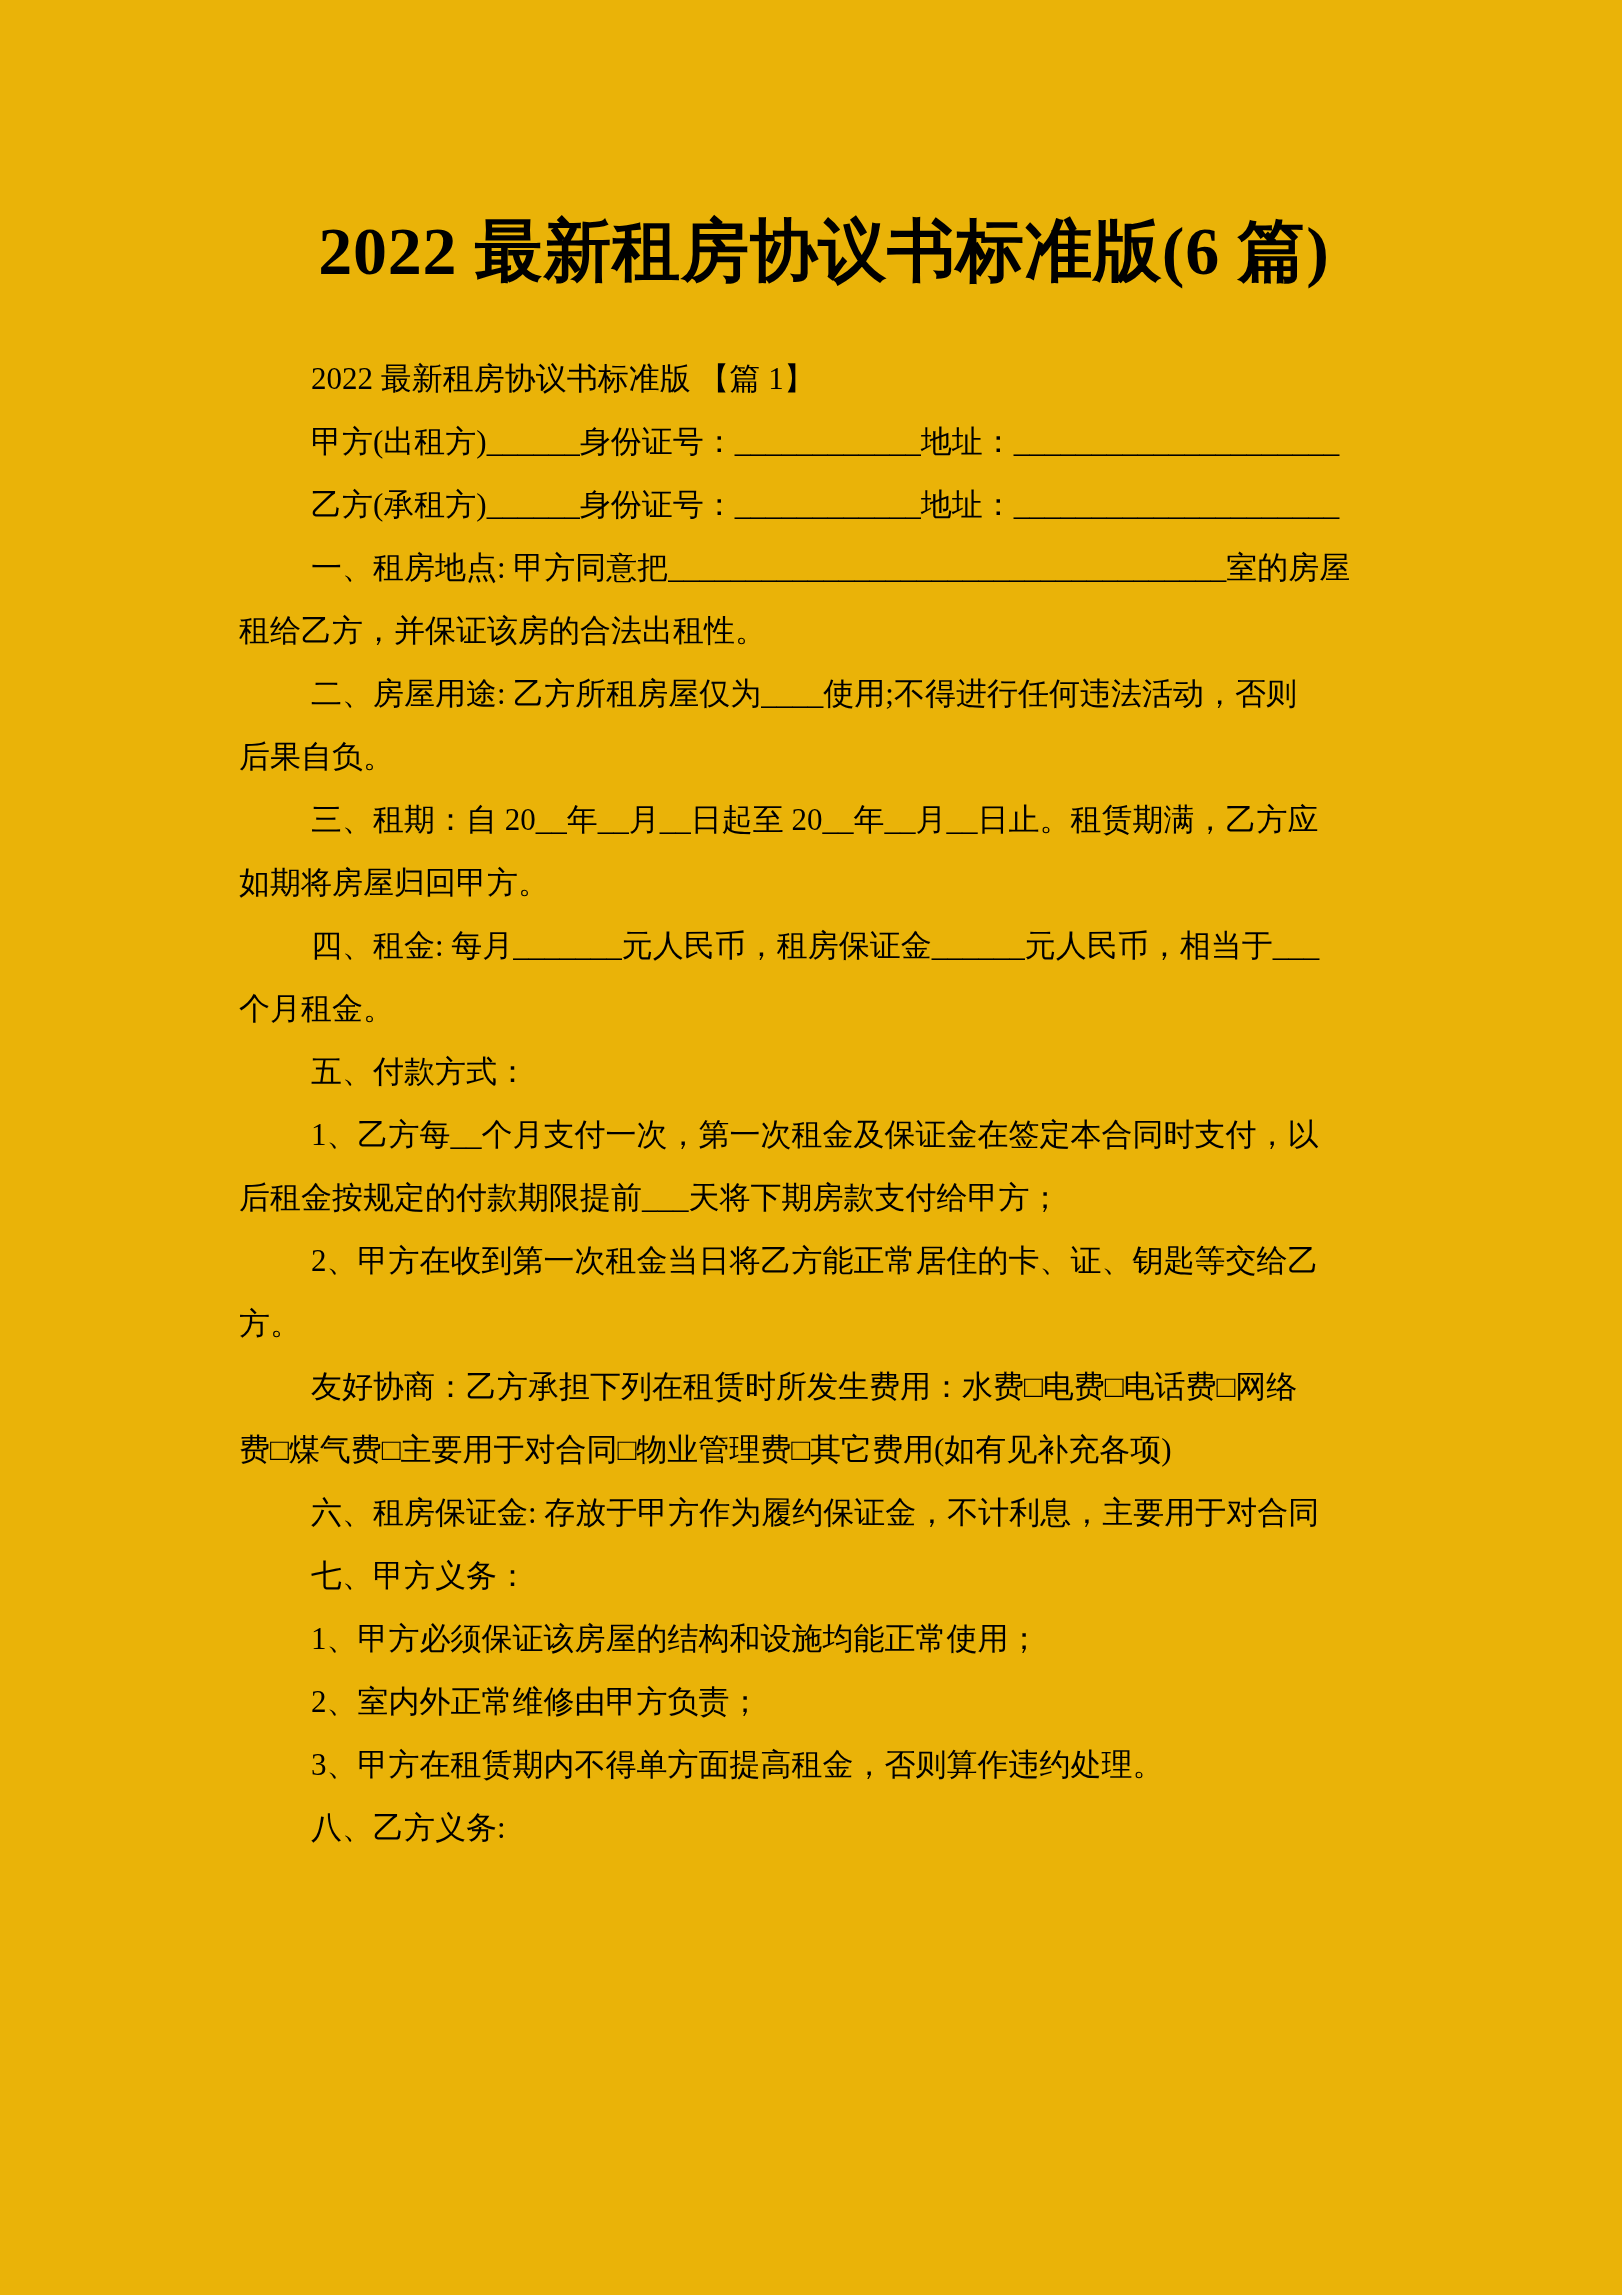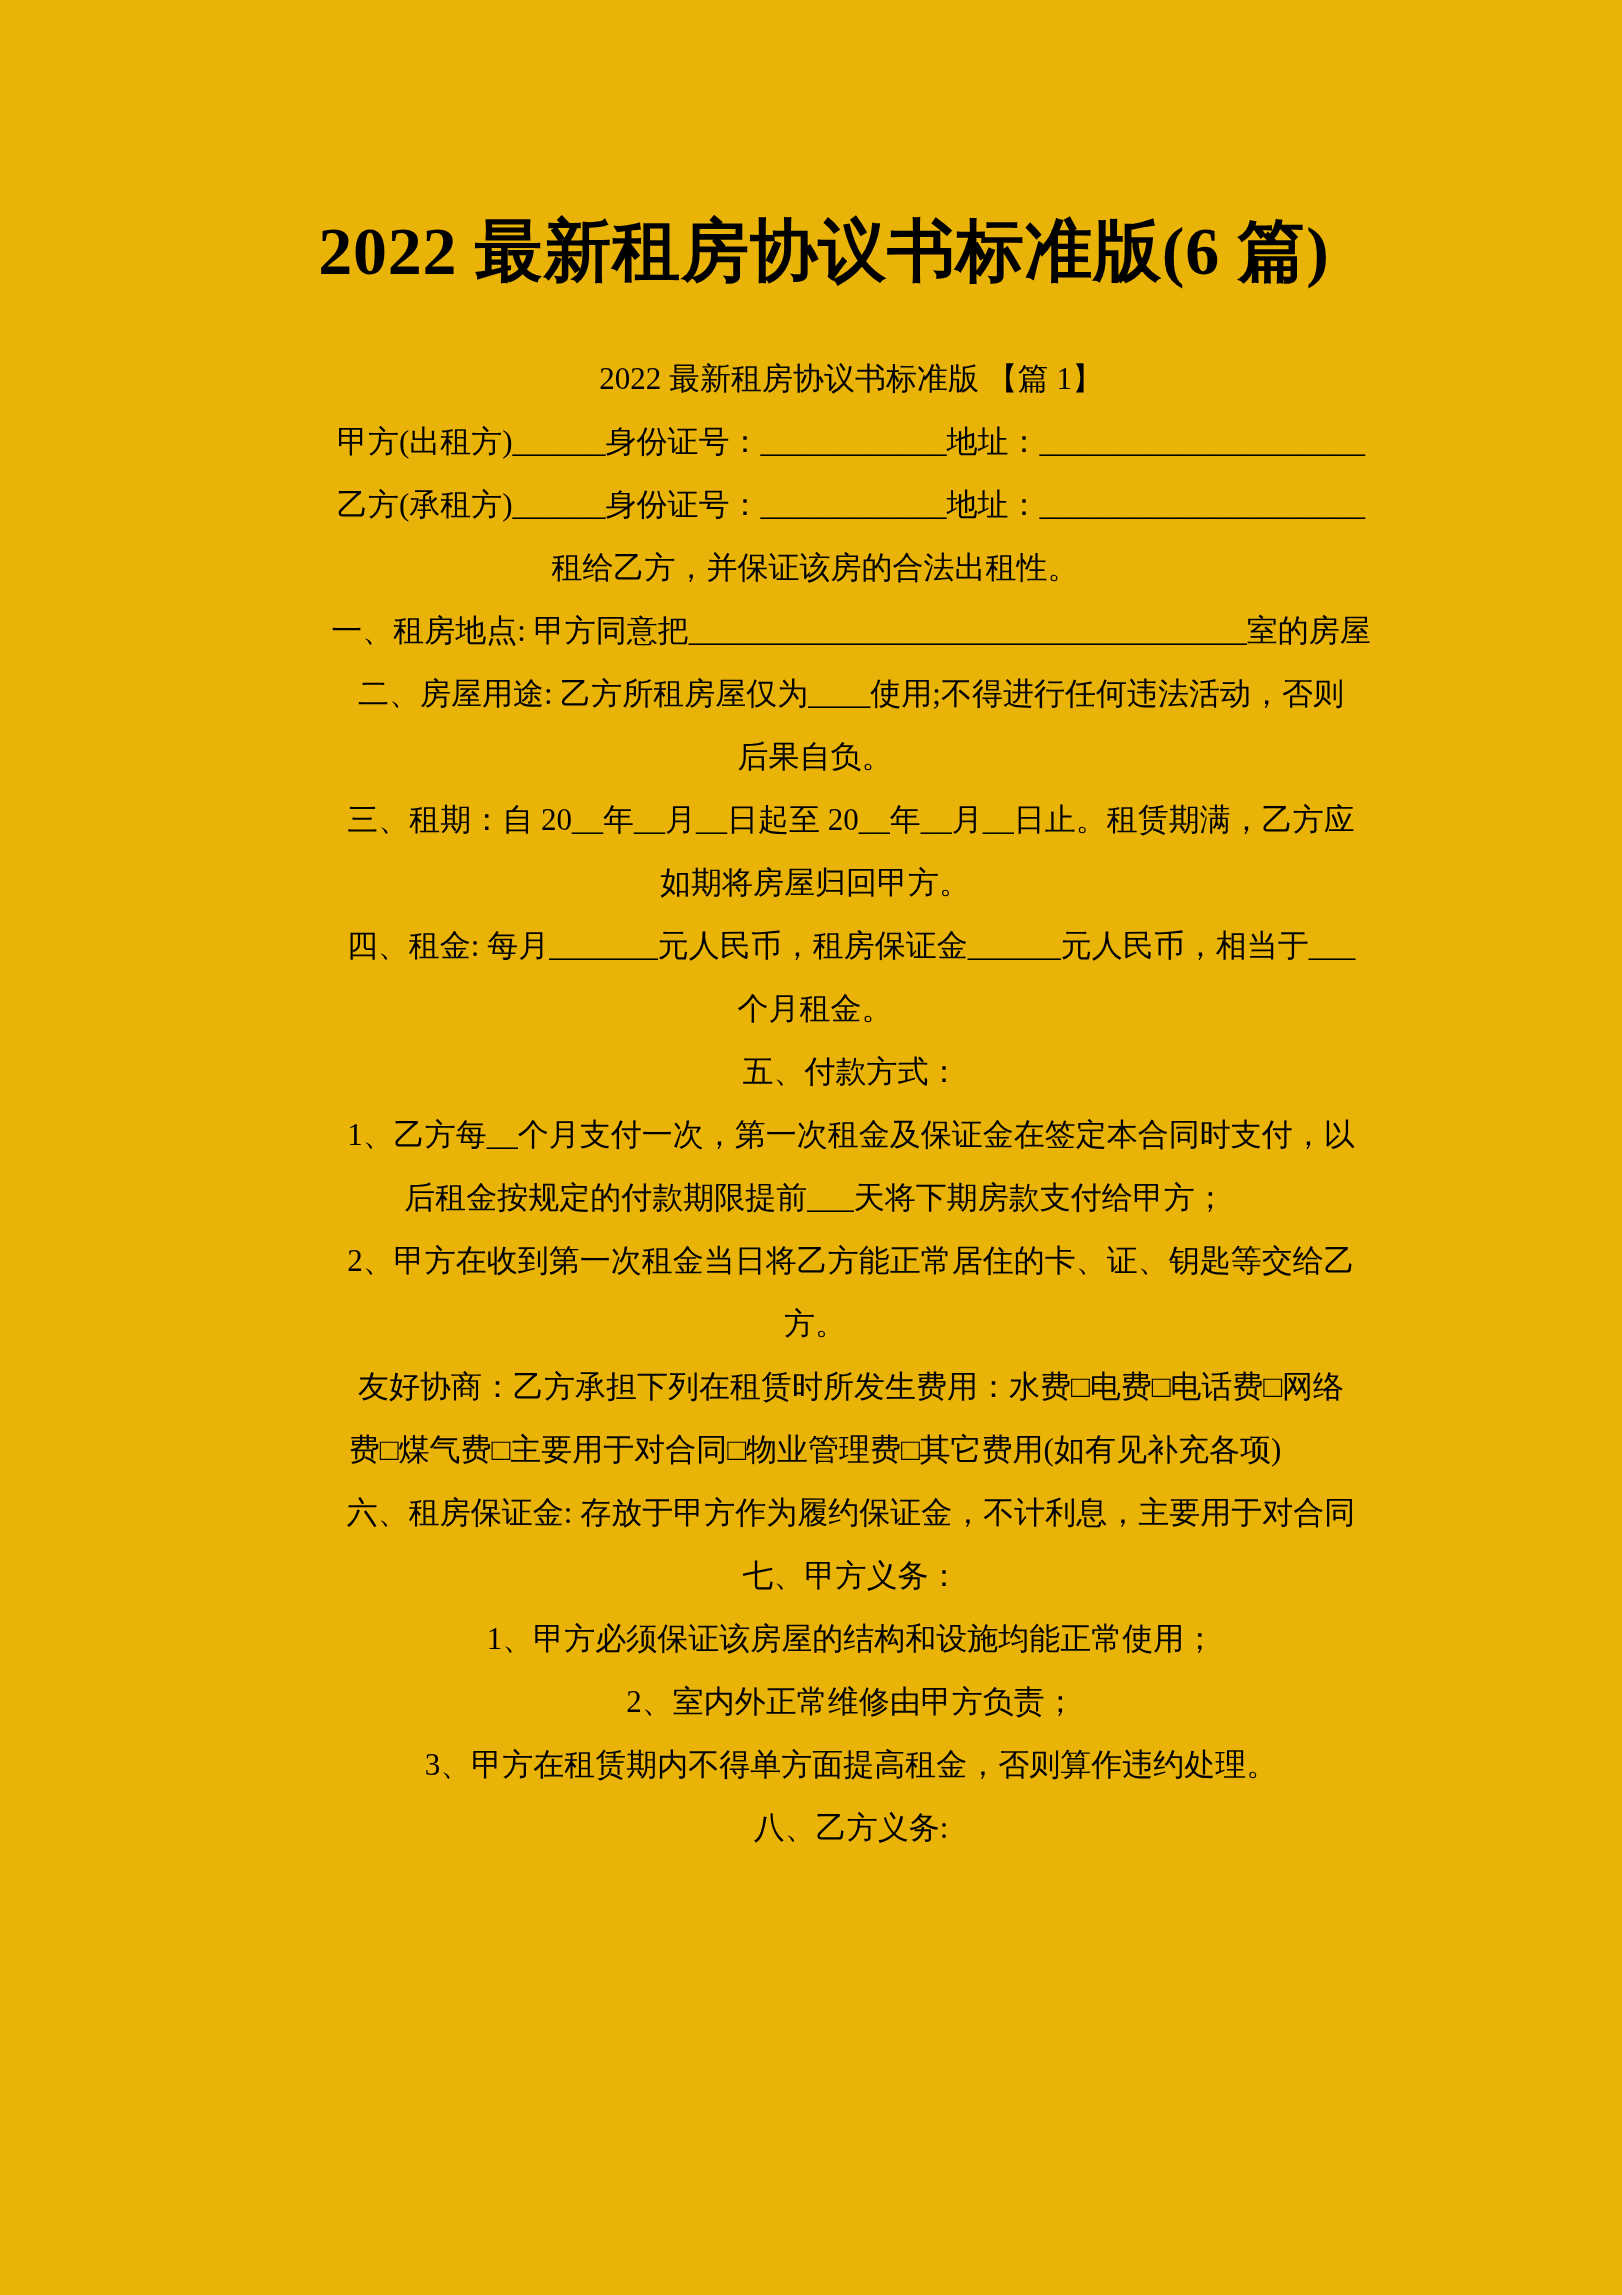--- a/index.html
+++ b/index.html
@@ -30,43 +30,42 @@
     white-space: nowrap;
     letter-spacing: 0.7px;
   }
   .doc-body {
     position: absolute;
     top: 347px;
     left: 239px;
     width: 1152px;
     font-size: 31px;
     line-height: 63px;
-    text-align: center;
   }
   .line {
     white-space: nowrap;
     height: 63px;
     overflow: visible;
   }
   .line.indent {
     padding-left: 72px;
   }
 </style>
 </head>
 <body>
 
 <div class="page">
   <div class="doc-title">2022 最新租房协议书标准版(6 篇)</div>
 
   <div class="doc-body">
       <div class="line indent">2022 最新租房协议书标准版 【篇 1】</div>
       <div class="line indent">甲方(出租方)______身份证号：____________地址：_____________________</div>
       <div class="line indent">乙方(承租方)______身份证号：____________地址：_____________________</div>
+      <div class="line indent">一、租房地点: 甲方同意把____________________________________室的房屋</div>
       <div class="line">租给乙方，并保证该房的合法出租性。</div>
-      <div class="line indent">一、租房地点: 甲方同意把____________________________________室的房屋</div>
       <div class="line indent">二、房屋用途: 乙方所租房屋仅为____使用;不得进行任何违法活动，否则</div>
       <div class="line">后果自负。</div>
       <div class="line indent">三、租期：自 20__年__月__日起至 20__年__月__日止。租赁期满，乙方应</div>
       <div class="line">如期将房屋归回甲方。</div>
       <div class="line indent">四、租金: 每月_______元人民币，租房保证金______元人民币，相当于___</div>
       <div class="line">个月租金。</div>
       <div class="line indent">五、付款方式：</div>
       <div class="line indent">1、乙方每__个月支付一次，第一次租金及保证金在签定本合同时支付，以</div>
       <div class="line">后租金按规定的付款期限提前___天将下期房款支付给甲方；</div>
       <div class="line indent">2、甲方在收到第一次租金当日将乙方能正常居住的卡、证、钥匙等交给乙</div>

